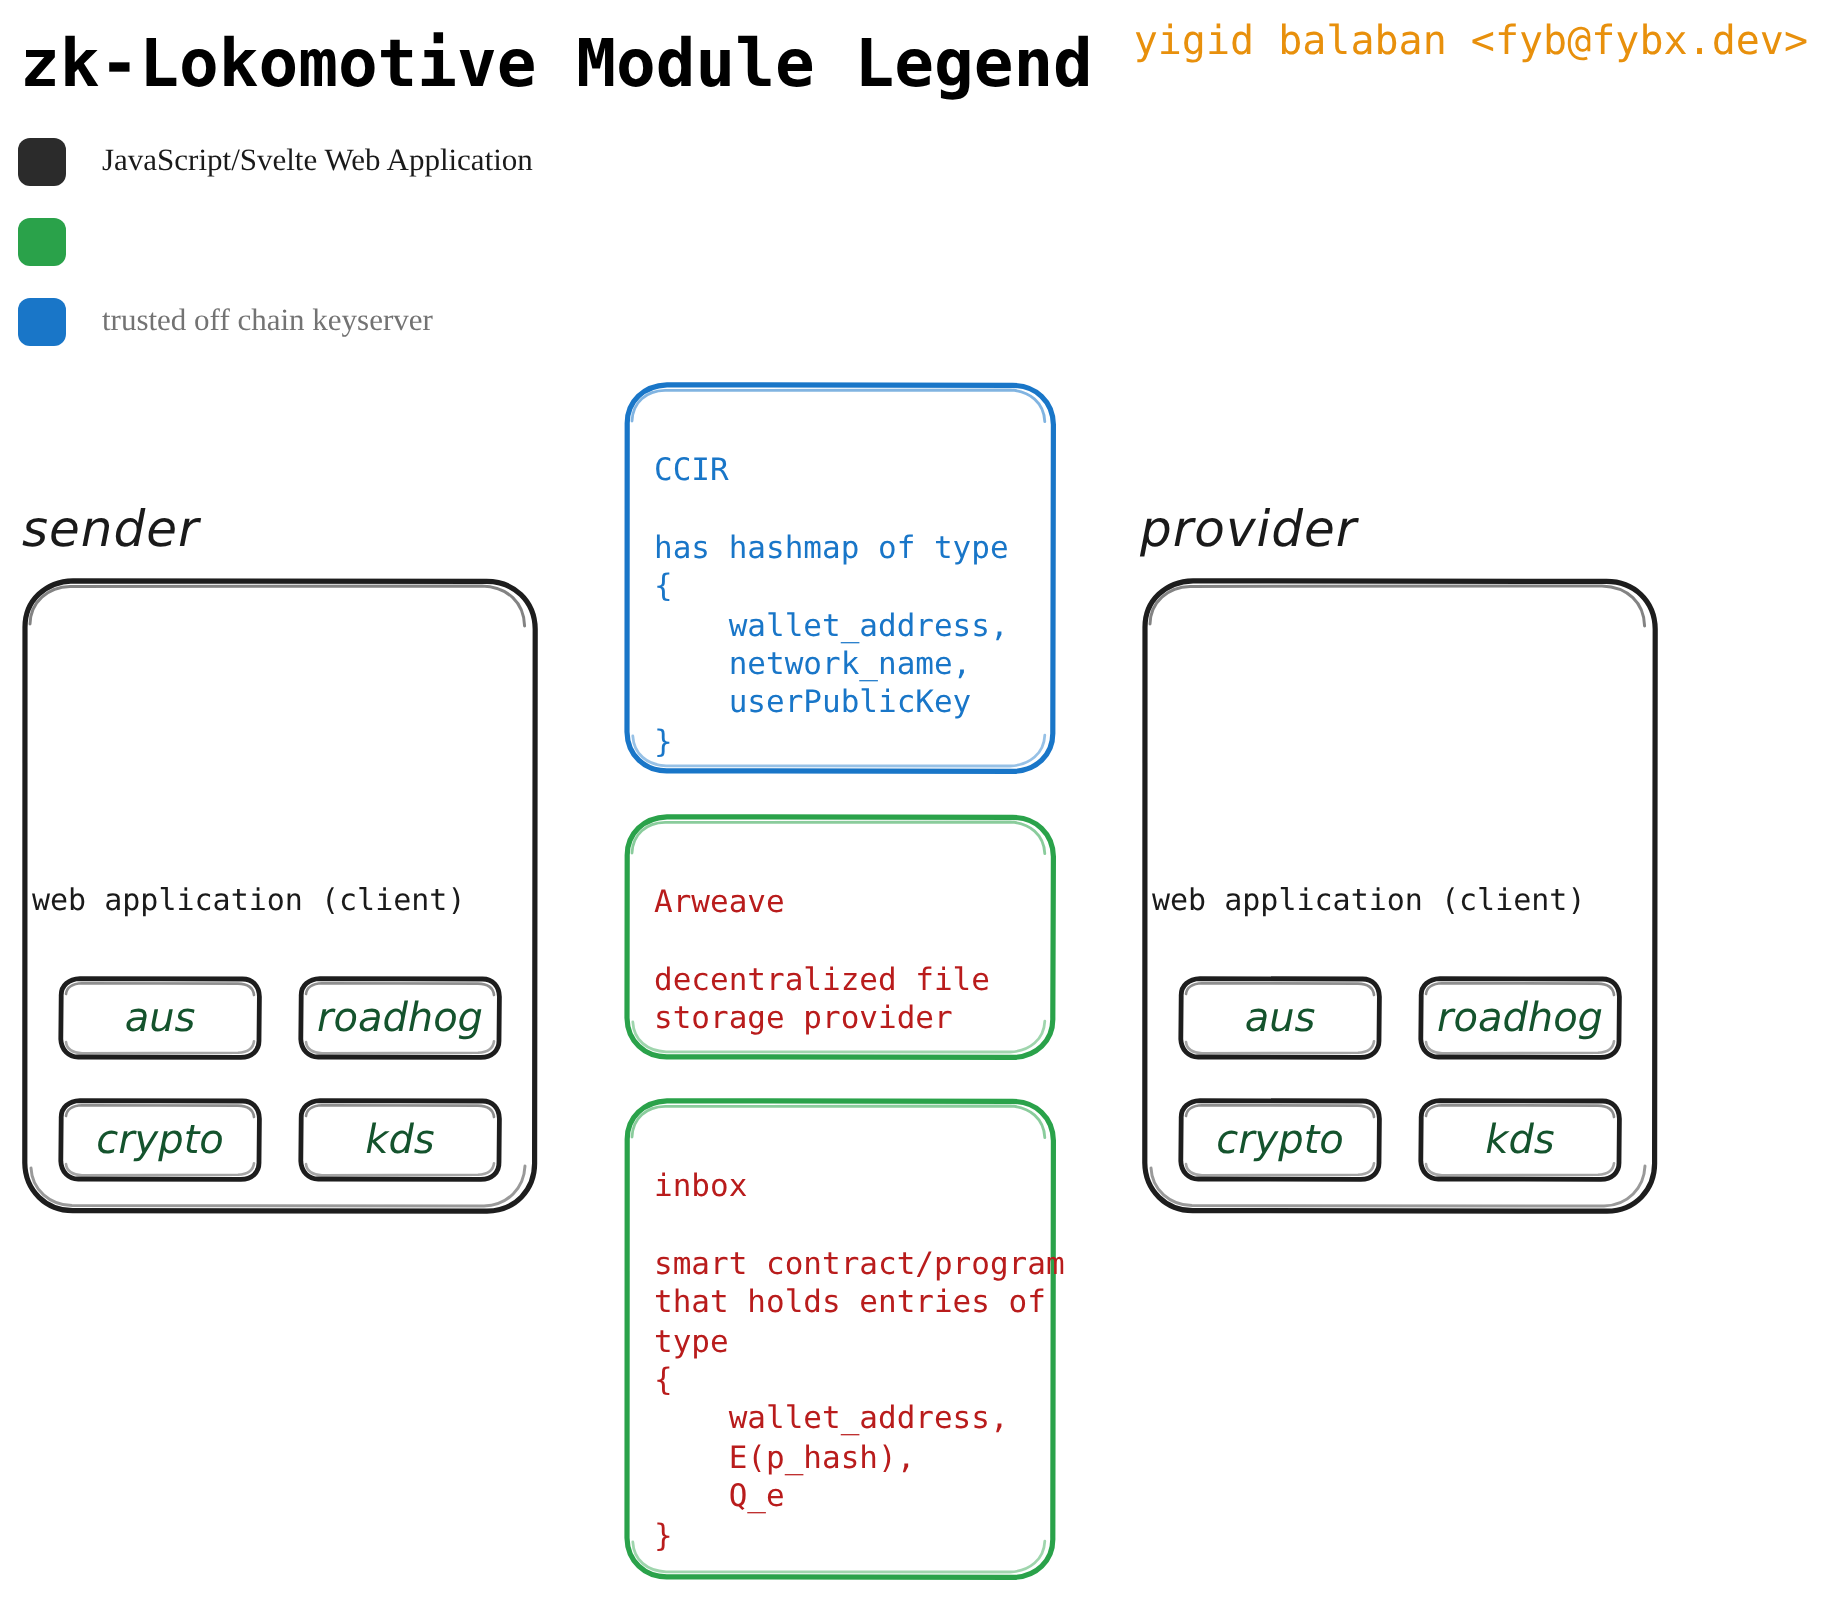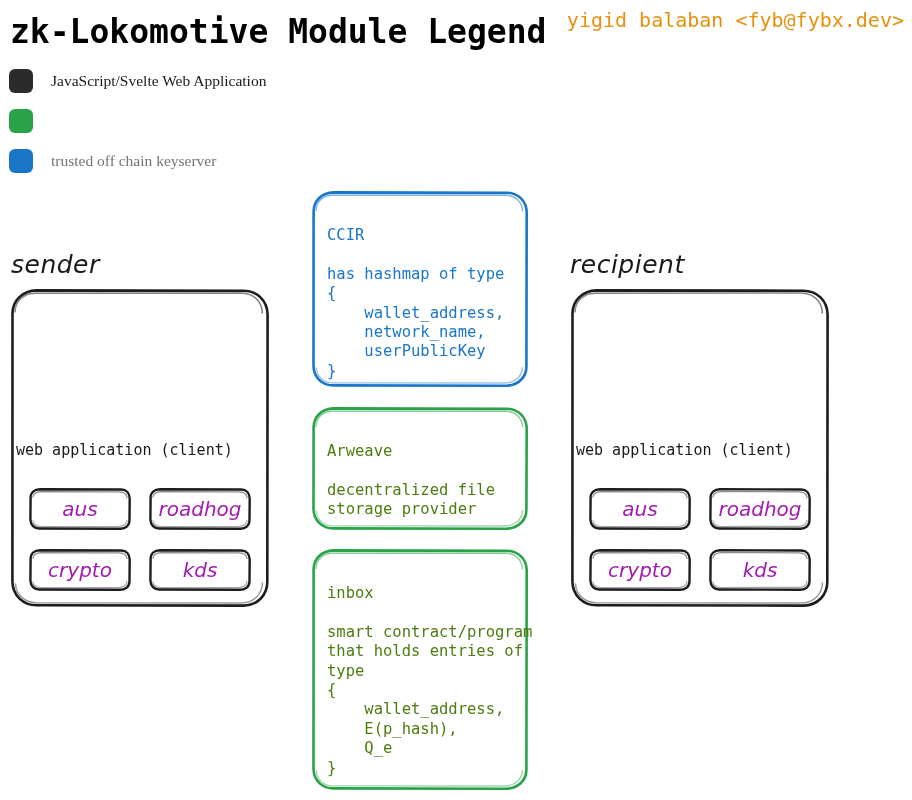--- a/index.html
+++ b/index.html
@@ -117,38 +117,38 @@
   .chip-label {
     position: absolute;
     left: 0;
     right: 0;
     top: 50%;
     transform: translateY(-52%);
     text-align: center;
     font-family: "DejaVu Sans", sans-serif;
     font-style: italic;
     font-size: 20px;
-    color: #a21caf;
+    color: #14532d;
     white-space: nowrap;
   }
 
   
   .module-text {
     position: absolute;
     left: 16px;
     top: 13px;
     right: 8px;
     font-family: "DejaVu Sans Mono", monospace;
     font-size: 15.5px;
     line-height: 19.4px;
     white-space: pre;
     margin-top: 23px;
   }
   .mod-blue  { color: #1976c8; }
-  .mod-green { color: #4d7c0f; }
+  .mod-green { color: #b91c1c; }
 </style>
 </head>
 <body>
 
 <div id="page-title">zk-Lokomotive Module Legend</div>
 
 <div id="author-block">
   <div>yigid balaban &lt;fyb@fybx.dev&gt;</div>
 </div>
 
@@ -221,21 +221,21 @@
   <svg viewBox="0 0 104 44" preserveAspectRatio="none">
     <path d="M2.6,11 C2.4,5.6 6.6,2.5 12,2.3 L93,2.5 C98.4,2.4 101.6,6.2 101.7,11.4
              L101.5,33 C101.7,38.4 97.8,41.6 92.4,41.7 L11.5,41.5
              C6.2,41.7 2.6,37.8 2.4,32.6 Z" fill="#ffffff" stroke="#1d1d1d" stroke-width="2.4" stroke-linejoin="round" stroke-linecap="round"></path>
     <path d="M5,10 C5.4,6 9,4.8 13,4.6 L91,4.8 C95.5,4.9 98.6,6.6 99,10.5" fill="none" stroke="#1d1d1d" stroke-width="1.3" stroke-linecap="round" opacity="0.5"></path>
     <path d="M5,34 C5.4,38 9,39.4 13,39.6 L91,39.4 C95.5,39.2 98.6,37.6 99,33.6" fill="none" stroke="#1d1d1d" stroke-width="1.3" stroke-linecap="round" opacity="0.4"></path>
   </svg>
   <span class="chip-label">kds</span>
 </div>
 
-<div class="party-label" style="left:570px; top:250px;">recipient</div>
+<div class="party-label" style="left:570px; top:250px;">provider</div>
 
 <div class="hand-box" style="left:570px; top:288px; width:260px; height:320px;">
   <svg viewBox="0 0 260 320" preserveAspectRatio="none">
     <path d="M2.5,26 C2.3,12 13,2.8 26.5,2.4 L233,2.7 C247,2.6 257.4,12.5 257.6,26.5
              L257.3,293 C257.6,307 247.5,317.4 233.5,317.6 L27,317.3
              C13,317.6 2.6,307.2 2.4,293.5 Z" fill="#ffffff" stroke="#1d1d1d" stroke-width="2.6" stroke-linecap="round" stroke-linejoin="round"></path>
     <path d="M5,24 C5.2,13 14,5.4 25,5.2 L231,5 C244,5.4 252,13.5 252.3,25" fill="none" stroke="#1d1d1d" stroke-width="1.5" stroke-linecap="round" opacity="0.55"></path>
     <path d="M5.5,296 C6,307 15,314.5 26,314.8 L232,315 C244,314.6 252,306 252.5,295" fill="none" stroke="#1d1d1d" stroke-width="1.5" stroke-linecap="round" opacity="0.45"></path>
   </svg>
 </div>

